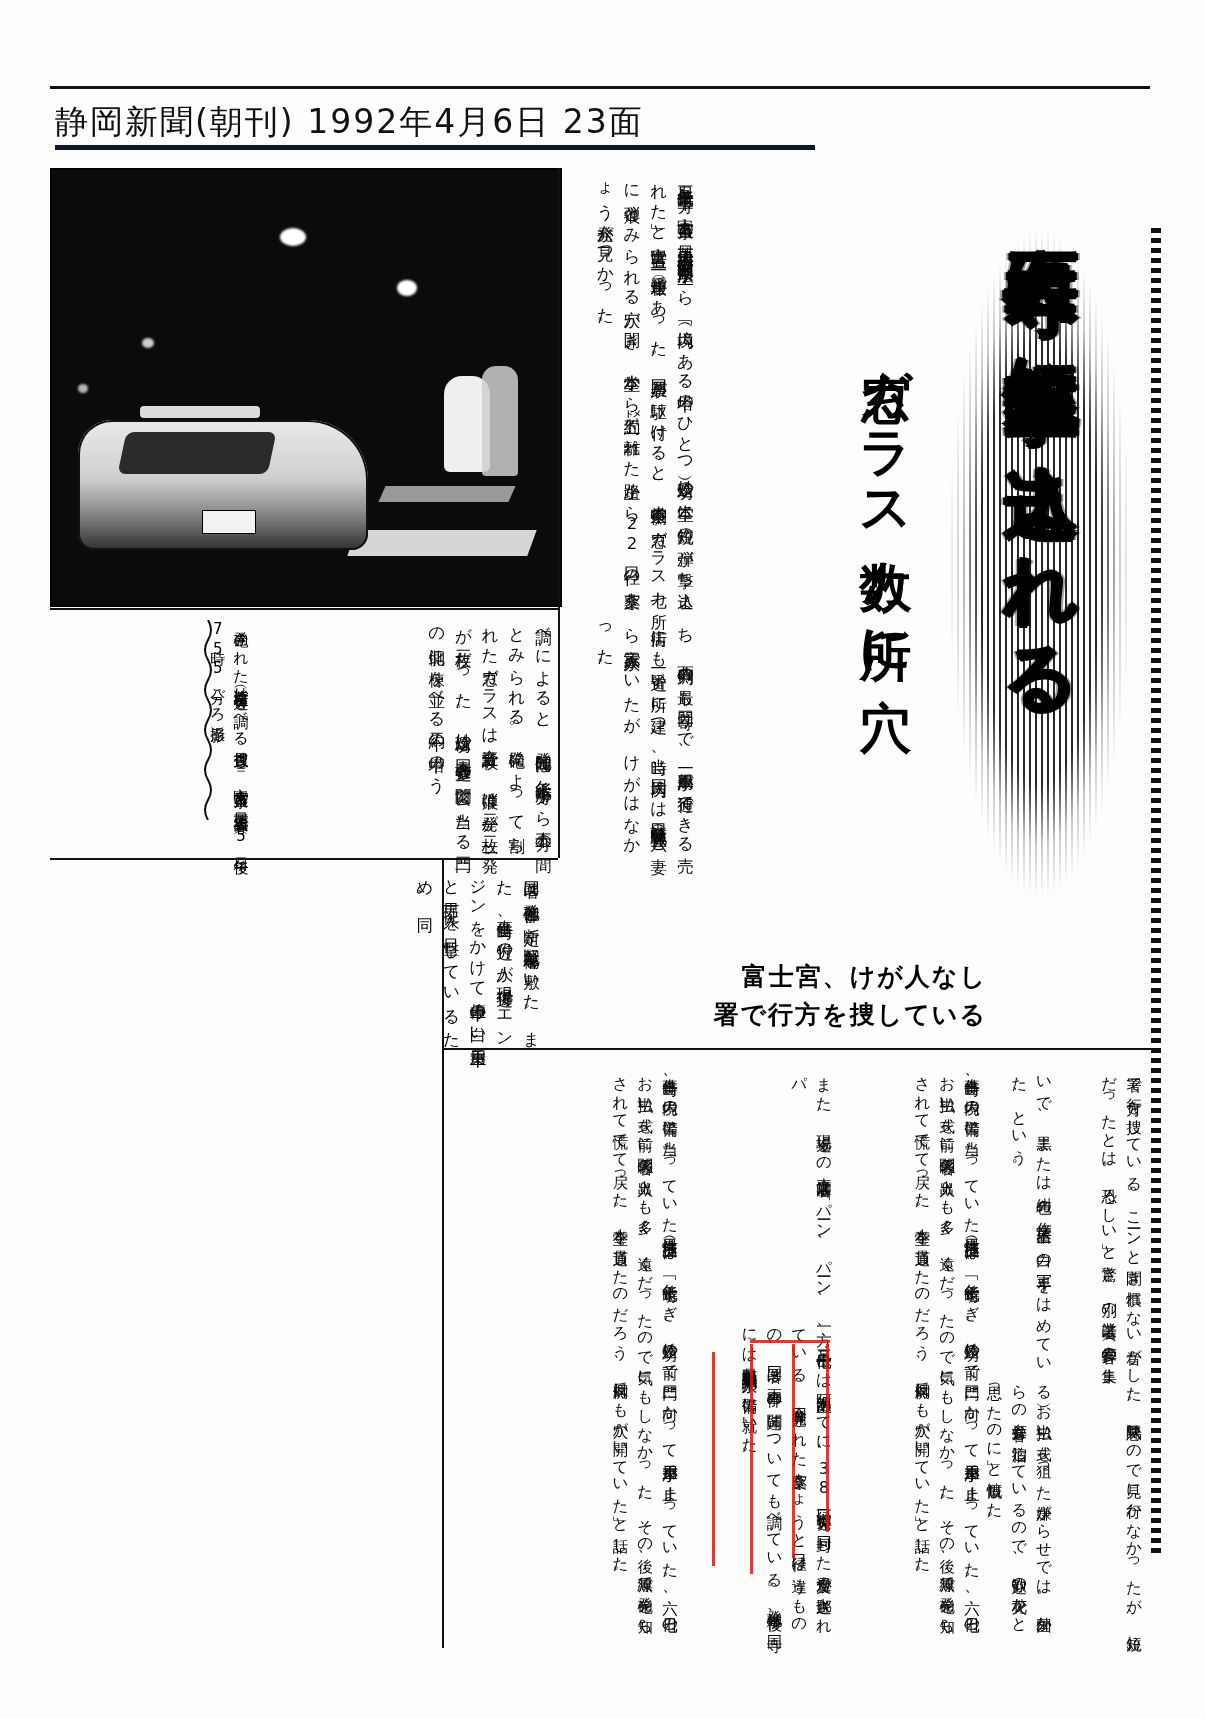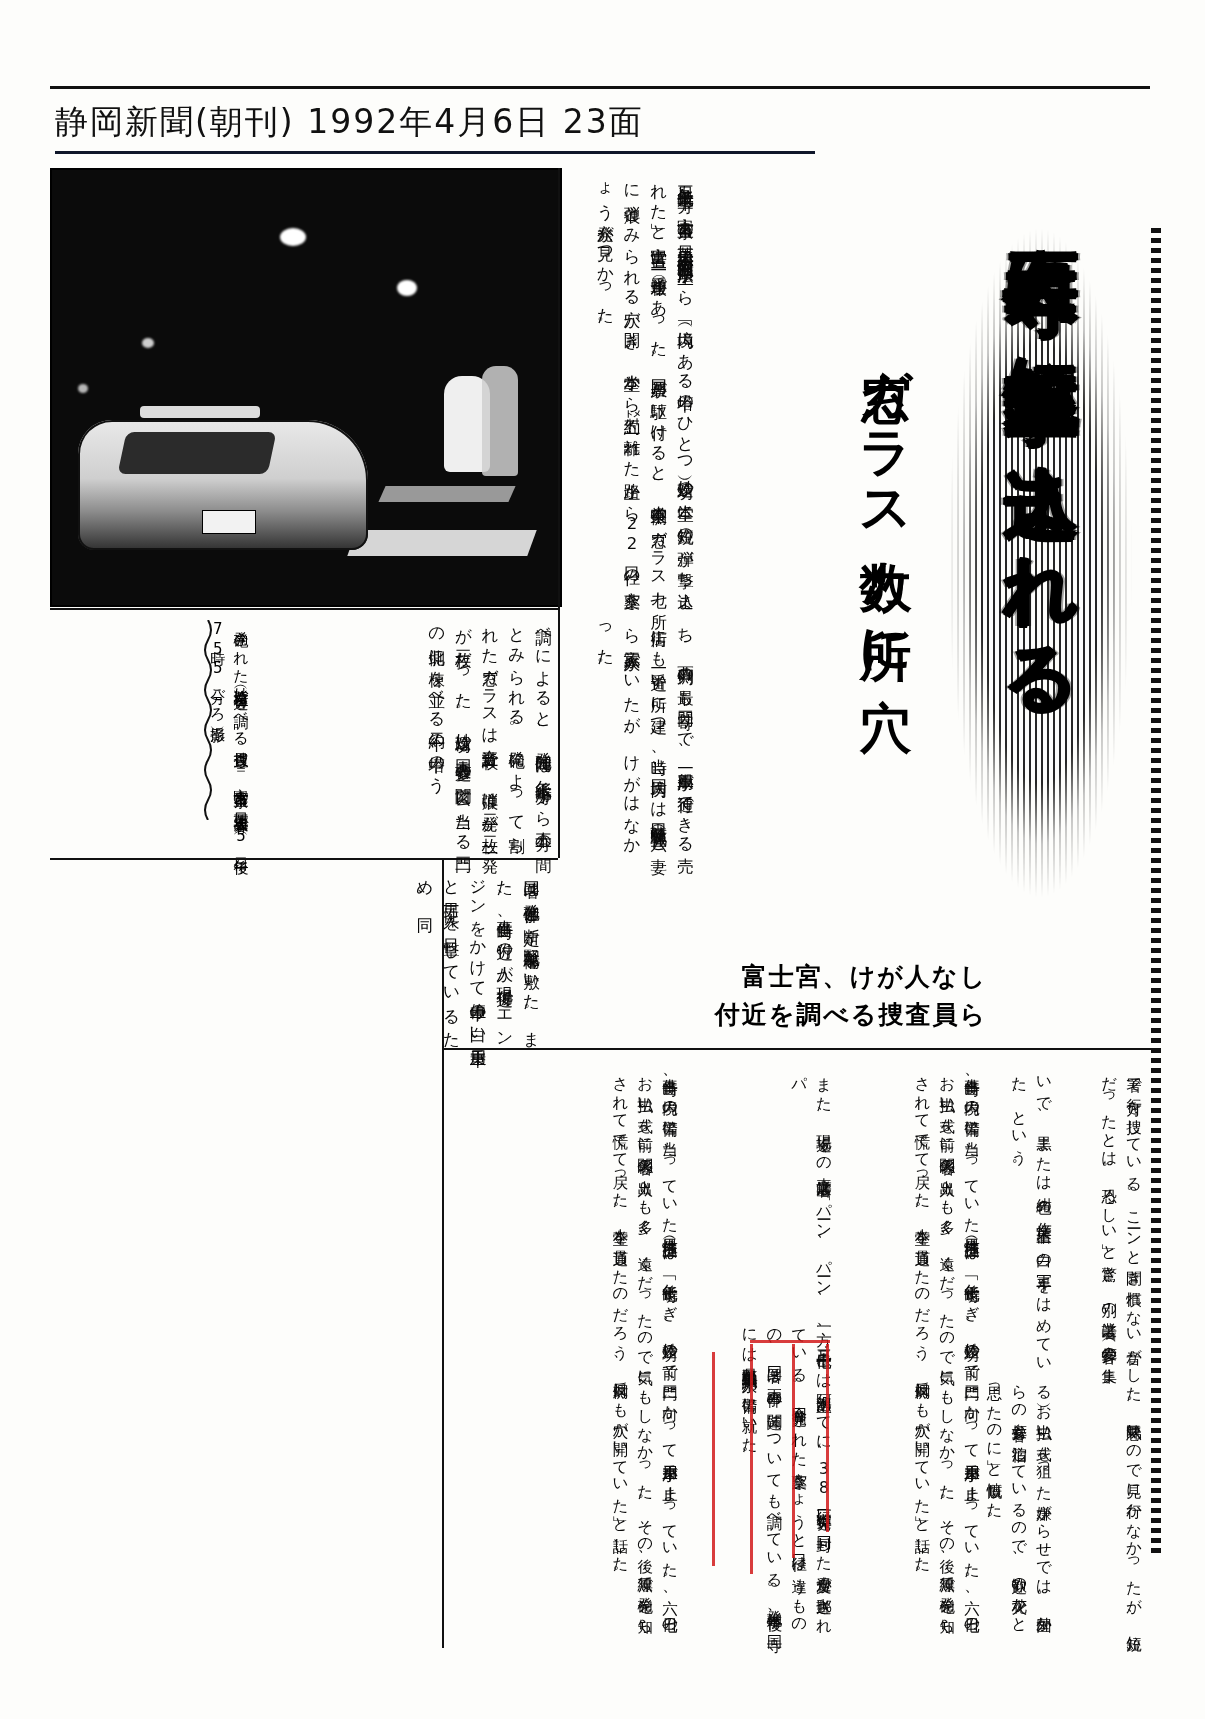--- a/index.html
+++ b/index.html
@@ -28,22 +28,21 @@
   
   .hand-caption {
     position: absolute;
     left: 55px;
     top: 100px;
     width: 760px;
     font-family: "DejaVu Sans", sans-serif;
     font-size: 33px;
     letter-spacing: 2px;
     color: #111;
-    border-bottom: 3px solid #0f172a;
-    padding-bottom: 6px;
+    border-bottom: 5px solid #0f172a;
     white-space: nowrap;
   }
 
   
   .rule-top {
     position: absolute;
     left: 50px;
     top: 86px;
     width: 1100px;
     height: 3px;
@@ -307,21 +306,21 @@
 
     <div class="masthead-halo"></div>
     <div class="masthead">
       <div class="title">大石寺に短銃撃ち込まれる</div>
     </div>
 
     <div class="subhead">窓ガラス数カ所に穴</div>
 
     <div class="kickers">
       <div>富士宮、けが人なし</div>
-      <div>付近を調べる捜査員ら</div>
+      <div>署で行方を捜している</div>
     </div>
 
     <div class="edge-hatch"></div>
 
     <div class="vcol" style="left:536px; top:4px; width:112px; height:430px;">五日午後七時二十三分、富士宮市上条の日蓮正宗総本山大石寺（阿部日顕法主）から、「（境内にある塔中のひとつ）妙遠坊の本堂に短銃の弾が撃ち込まれた」と富士宮署に一一〇番通報があった。同署員が駆け付けると、本堂東側の窓ガラス七カ所に弾痕とみられる穴が開き、本堂から約五㍍離れた路上から22口径の空薬きょう六発が見つかった。</div>
 
     <div class="vcol" style="left:536px; top:448px; width:112px; height:230px;">ち、西側列の最も三門寄りで、一般車両が通行できる売店街にも一番近い所に建つ。当時、同坊内には田崎慈弘住職（三六）と妻ら家族三人がいたが、けがはなかった。</div>
 
     <div class="vcol" style="left:398px; top:448px; width:108px; height:230px;">調べによると、発砲時間は午後七時十分から十五分の間とみられる。発砲によって割られた窓ガラスは合計五枚で、弾痕は二発が二枚、一発が三枚だった。妙遠坊は同寺表参道の玄関口に当たる三門の北側に棟を並べる約二十の塔中のう</div>
 

